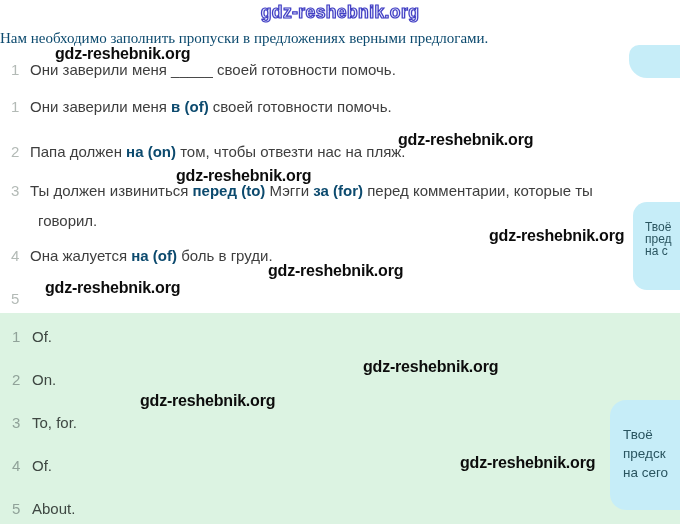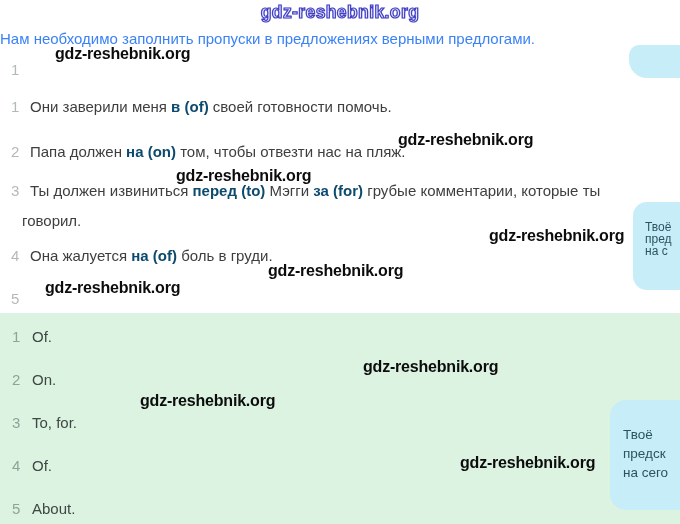--- a/index.html
+++ b/index.html
@@ -38,37 +38,38 @@
   .wm.b4{left:489px;top:227px;}
   .wm.b5{left:268px;top:262px;}
   .wm.b6{left:45px;top:279px;}
   .wm.b7{left:363px;top:358px;}
   .wm.b8{left:140px;top:392px;}
   .wm.b9{left:460px;top:454px;}
   
   .intro{
     position:absolute;left:0;top:30px;
     white-space:nowrap;
-    color:#3b82f6;
+    color:#0c4a6e;
+    font-family:Liberation Serif, serif;
   }
   .item{
     position:absolute;left:0;width:680px;
     padding-left:30px;box-sizing:border-box;
     white-space:nowrap;
     line-height:16px;
   }
   .item .num{
     position:absolute;left:11px;width:14px;
     color:#b3bab6;
   }
   .item.r0{top:62px;}
   .item.r1{top:99px;}
   .item.r2{top:144px;}
   .item.r3{top:183px;}
-  .item.r4{top:213px;padding-left:22px;}
+  .item.r4{top:213px;padding-left:38px;}
   .item.r5{top:248px;}
   .item.r6{top:291px;}
   .b{font-weight:700;color:#0c4a6e;}
   
   .answers{
     position:absolute;left:0;top:313px;
     width:680px;height:211px;
     background:#dcf3e2;
     z-index:1;
   }
@@ -124,32 +125,33 @@
   <div class="wm b5">gdz-reshebnik.org</div>
   <div class="wm b6">gdz-reshebnik.org</div>
   <div class="wm b7">gdz-reshebnik.org</div>
   <div class="wm b8">gdz-reshebnik.org</div>
   <div class="wm b9">gdz-reshebnik.org</div>
 
   <div class="intro">Нам необходимо заполнить пропуски в предложениях верными предлогами.</div>
 
   <div class="item r0">
     <span class="num">1</span>
+    <span class="txt"><span>Они заверили меня _____ своей готовности помочь.</span></span>
   </div>
   <div class="item r1">
     <span class="num">1</span>
     <span class="txt"><span>Они заверили меня </span><span class="b">в (of)</span><span> своей готовности помочь.</span></span>
   </div>
   <div class="item r2">
     <span class="num">2</span>
     <span class="txt"><span>Папа должен </span><span class="b">на (on)</span><span> том, чтобы отвезти нас на пляж.</span></span>
   </div>
   <div class="item r3">
     <span class="num">3</span>
-    <span class="txt"><span>Ты должен извиниться </span><span class="b">перед (to)</span><span> Мэгги </span><span class="b">за (for)</span><span> грубые комментарии, которые ты</span></span>
+    <span class="txt"><span>Ты должен извиниться </span><span class="b">перед (to)</span><span> Мэгги </span><span class="b">за (for)</span><span> перед комментарии, которые ты</span></span>
   </div>
   <div class="item r4">
     <span class="txt"><span>говорил.</span></span>
   </div>
   <div class="item r5">
     <span class="num">4</span>
     <span class="txt"><span>Она жалуется </span><span class="b">на (of)</span><span> боль в груди.</span></span>
   </div>
   <div class="item r6">
     <span class="num">5</span>

